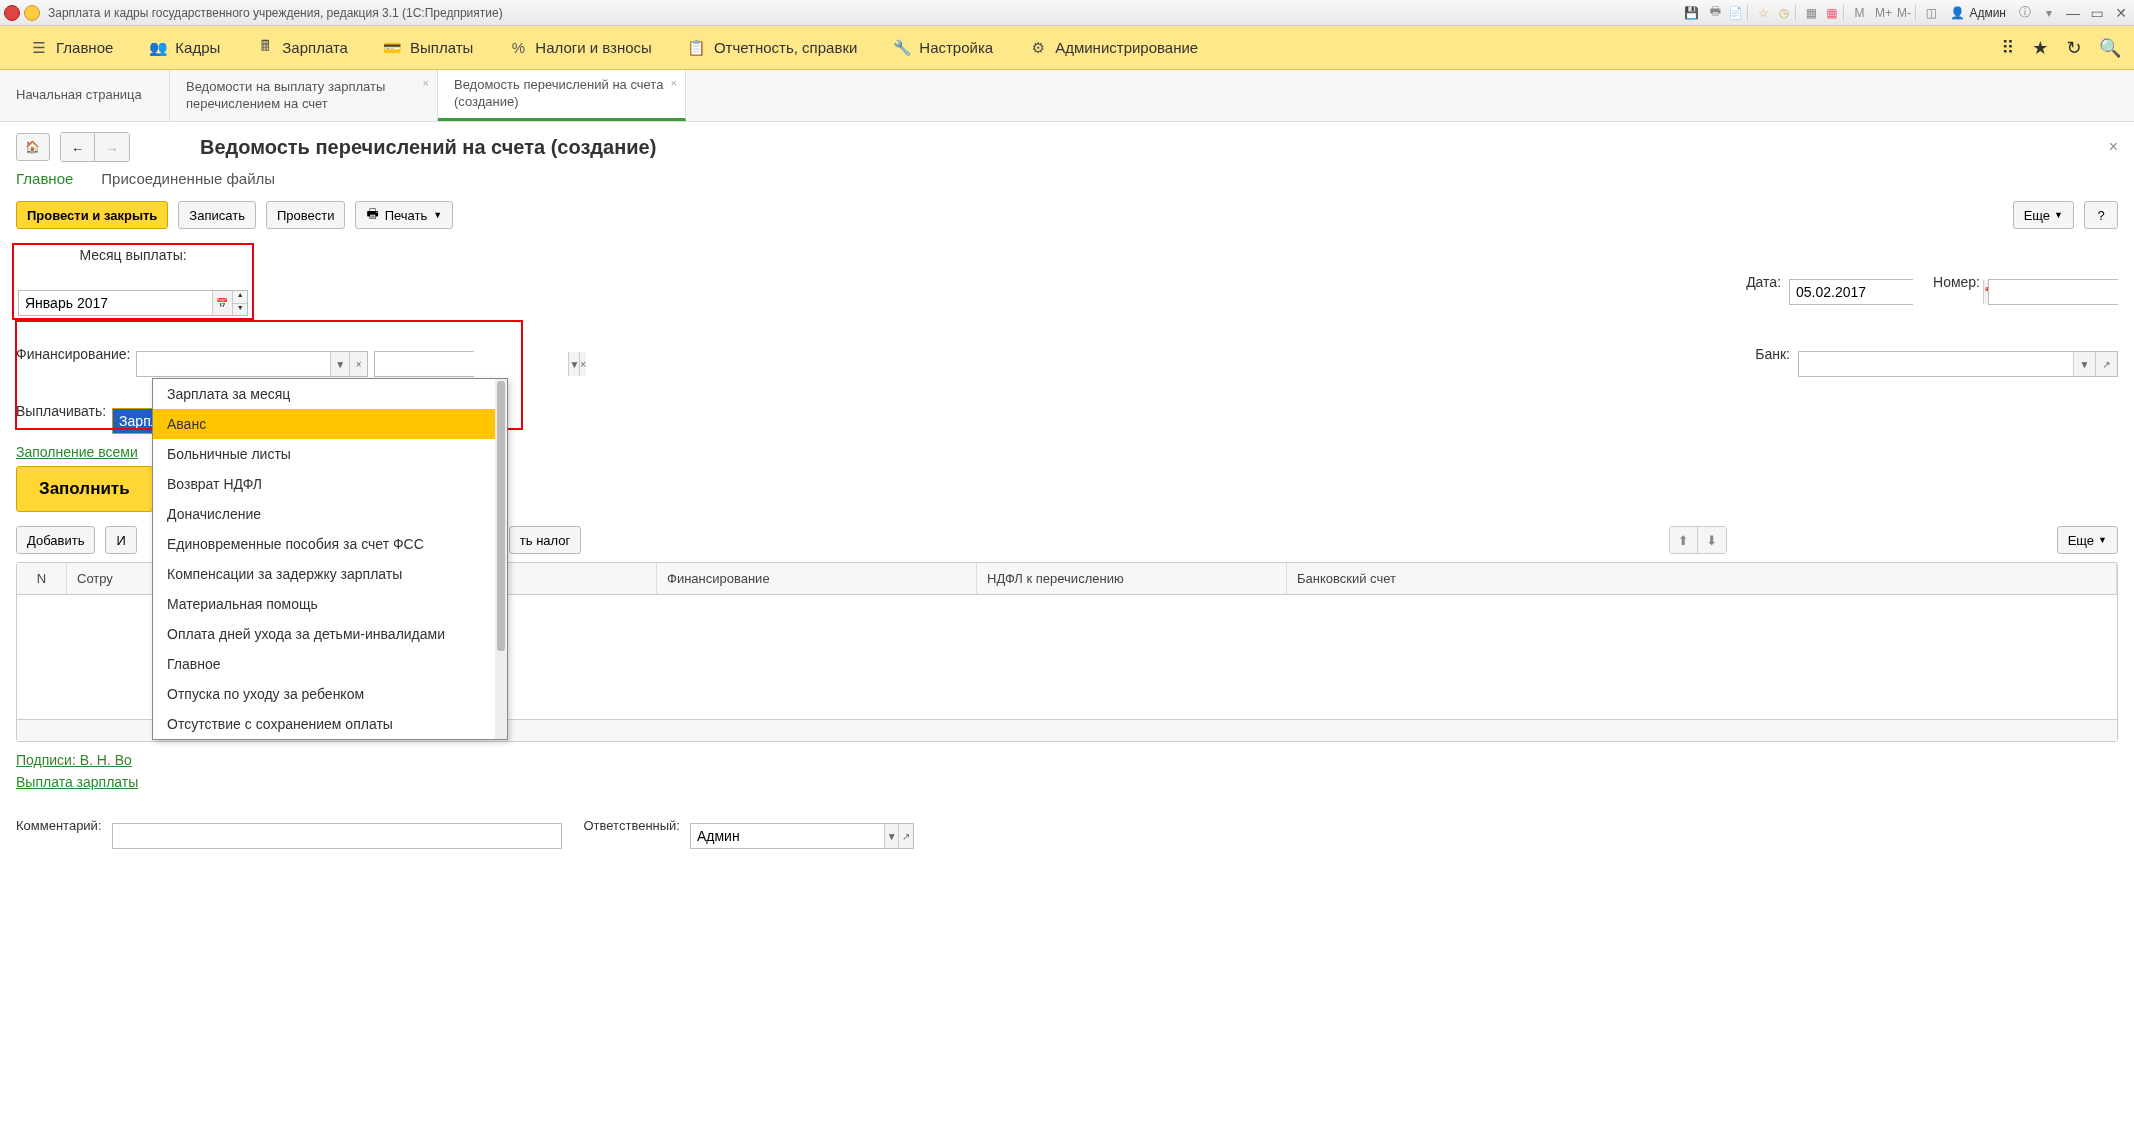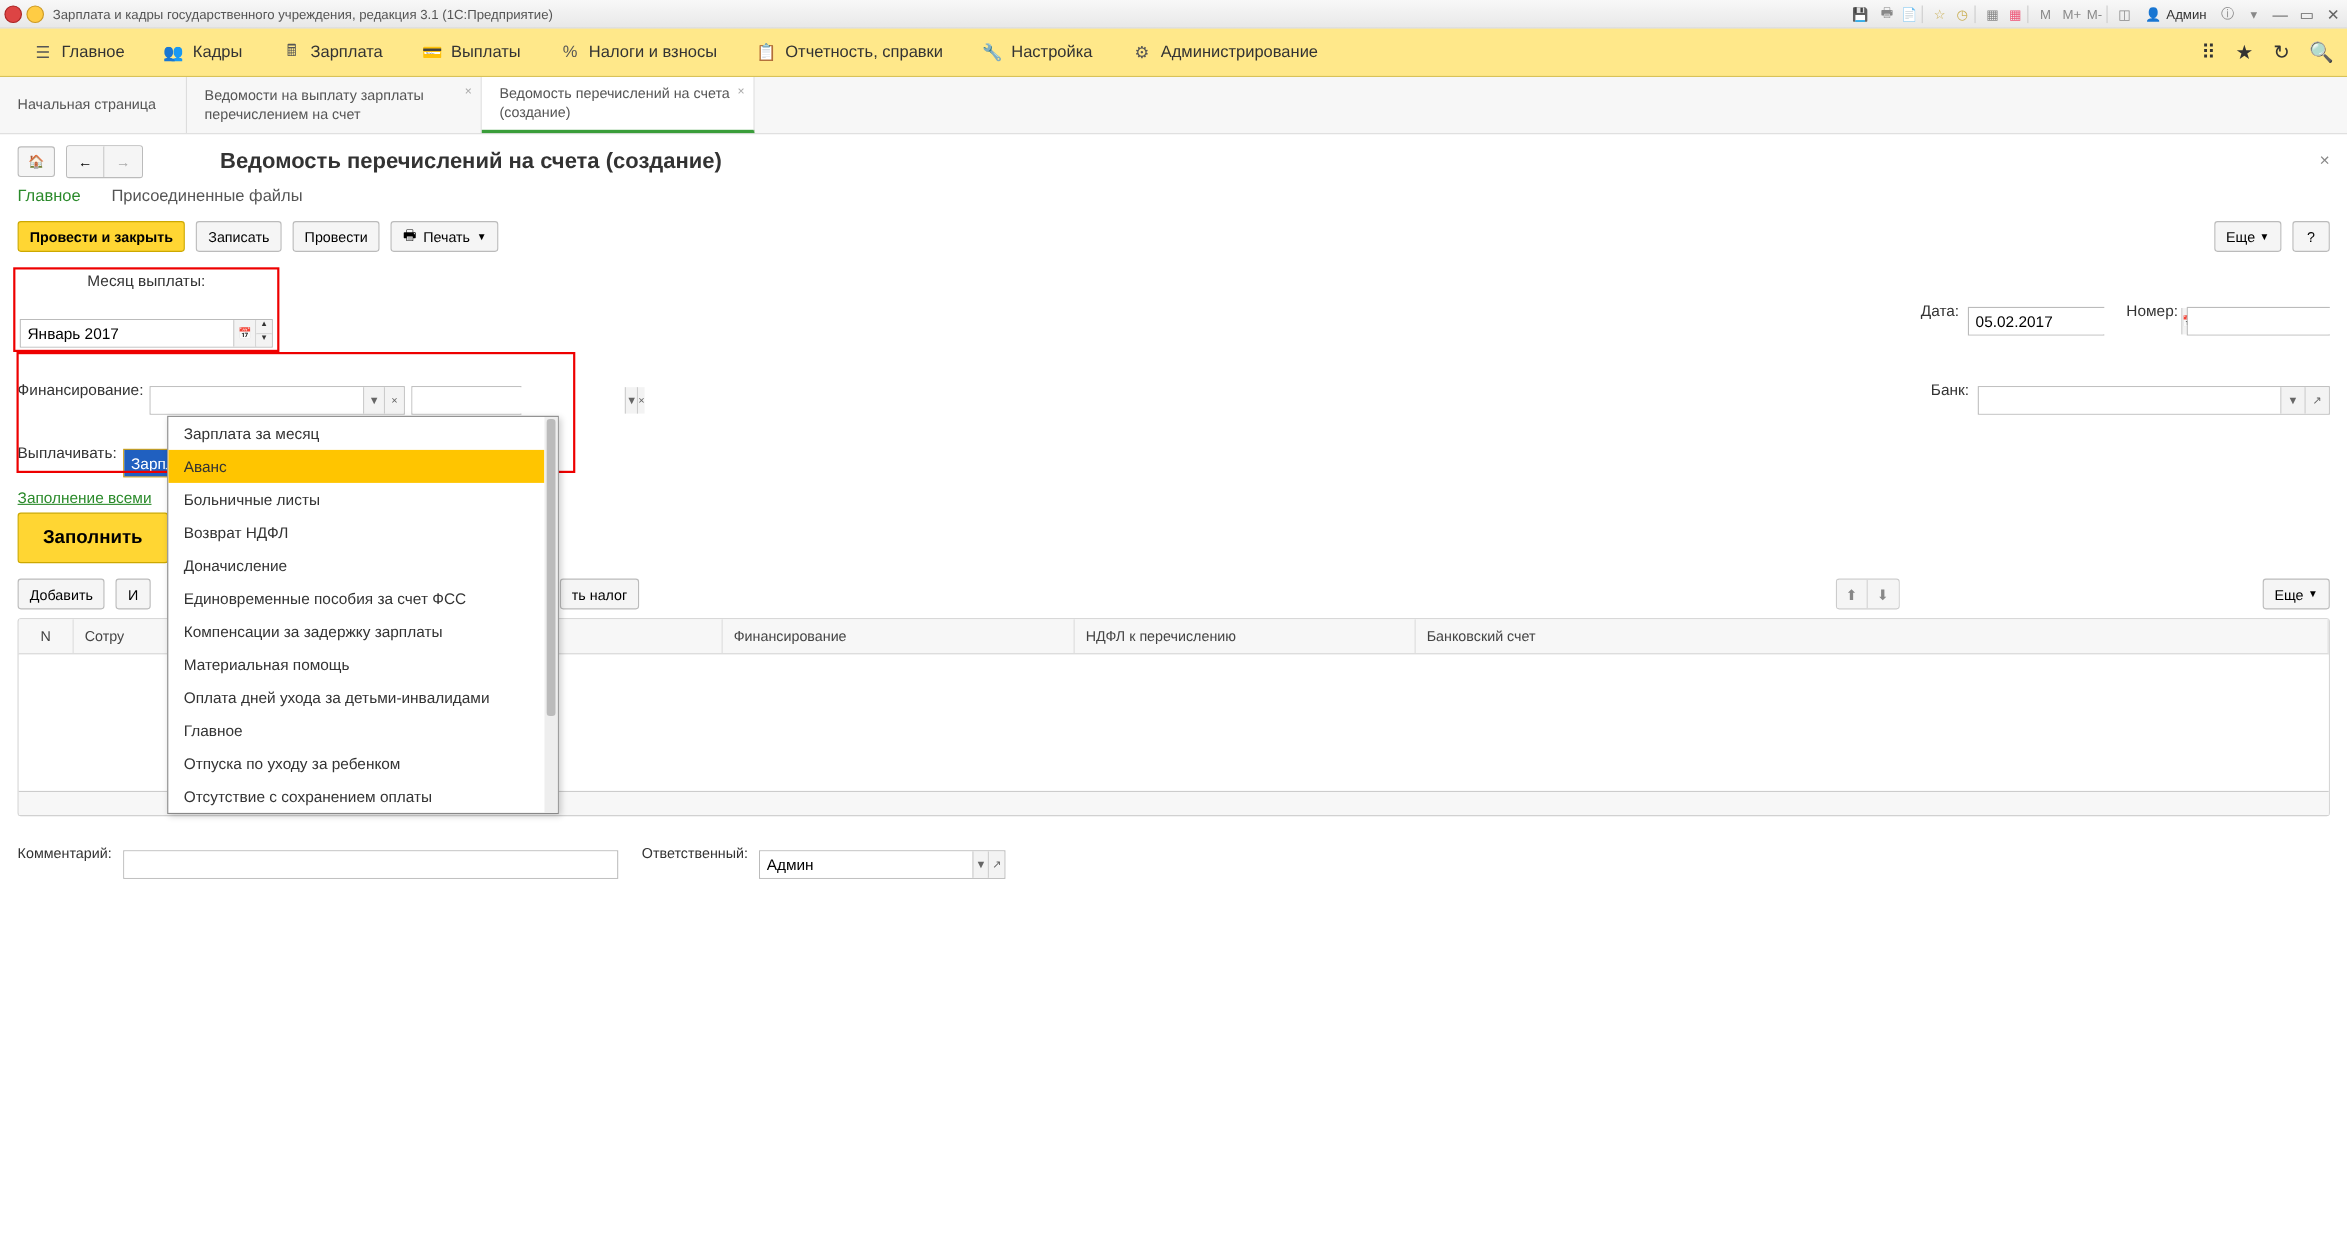--- a/index.html
+++ b/index.html
@@ -318,20 +318,24 @@
         <div class="gh" style="width:86px">Сотру</div>
         <div class="gh" style="width:504px"></div>
         <div class="gh" style="width:320px">Финансирование</div>
         <div class="gh" style="width:310px">НДФЛ к перечислению</div>
         <div class="gh" style="flex:1">Банковский счет</div>
       </div>
       <div class="grid-body"></div>
       <div class="grid-foot"></div>
     </div>
 
+    <div class="footer-links">
+      <div><span class="link-green">Подписи: В. Н. Во</span></div>
+      <div style="margin-top:6px"><span class="link-green">Выплата зарплаты</span></div>
+    </div>
 
     <div class="comment-row">
       <label>Комментарий:</label>
       <div class="field" style="width:450px">
         <input style="">
       </div>
       <label style="margin-left:12px">Ответственный:</label>
       <div class="field" style="width:224px">
         <input value="Админ" style="">
         <span class="fbtn">▼</span>

